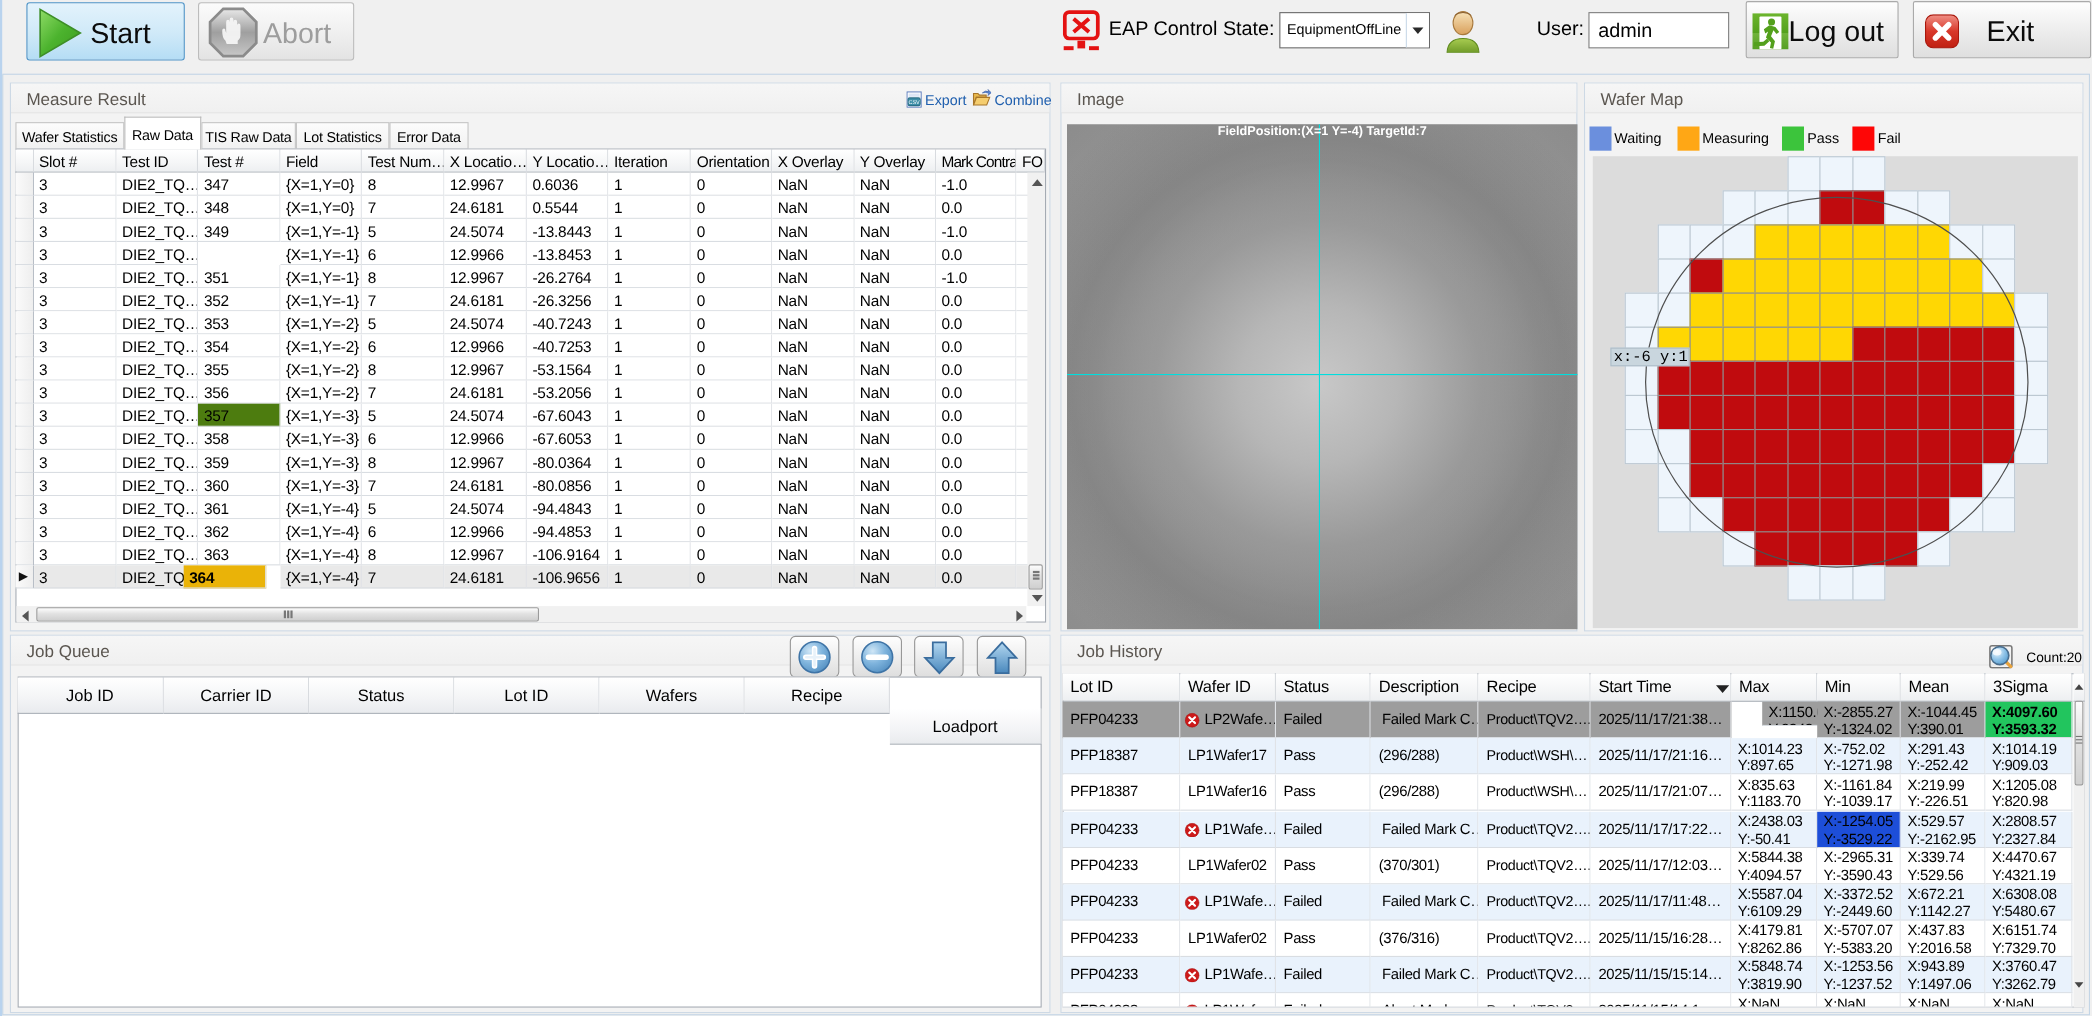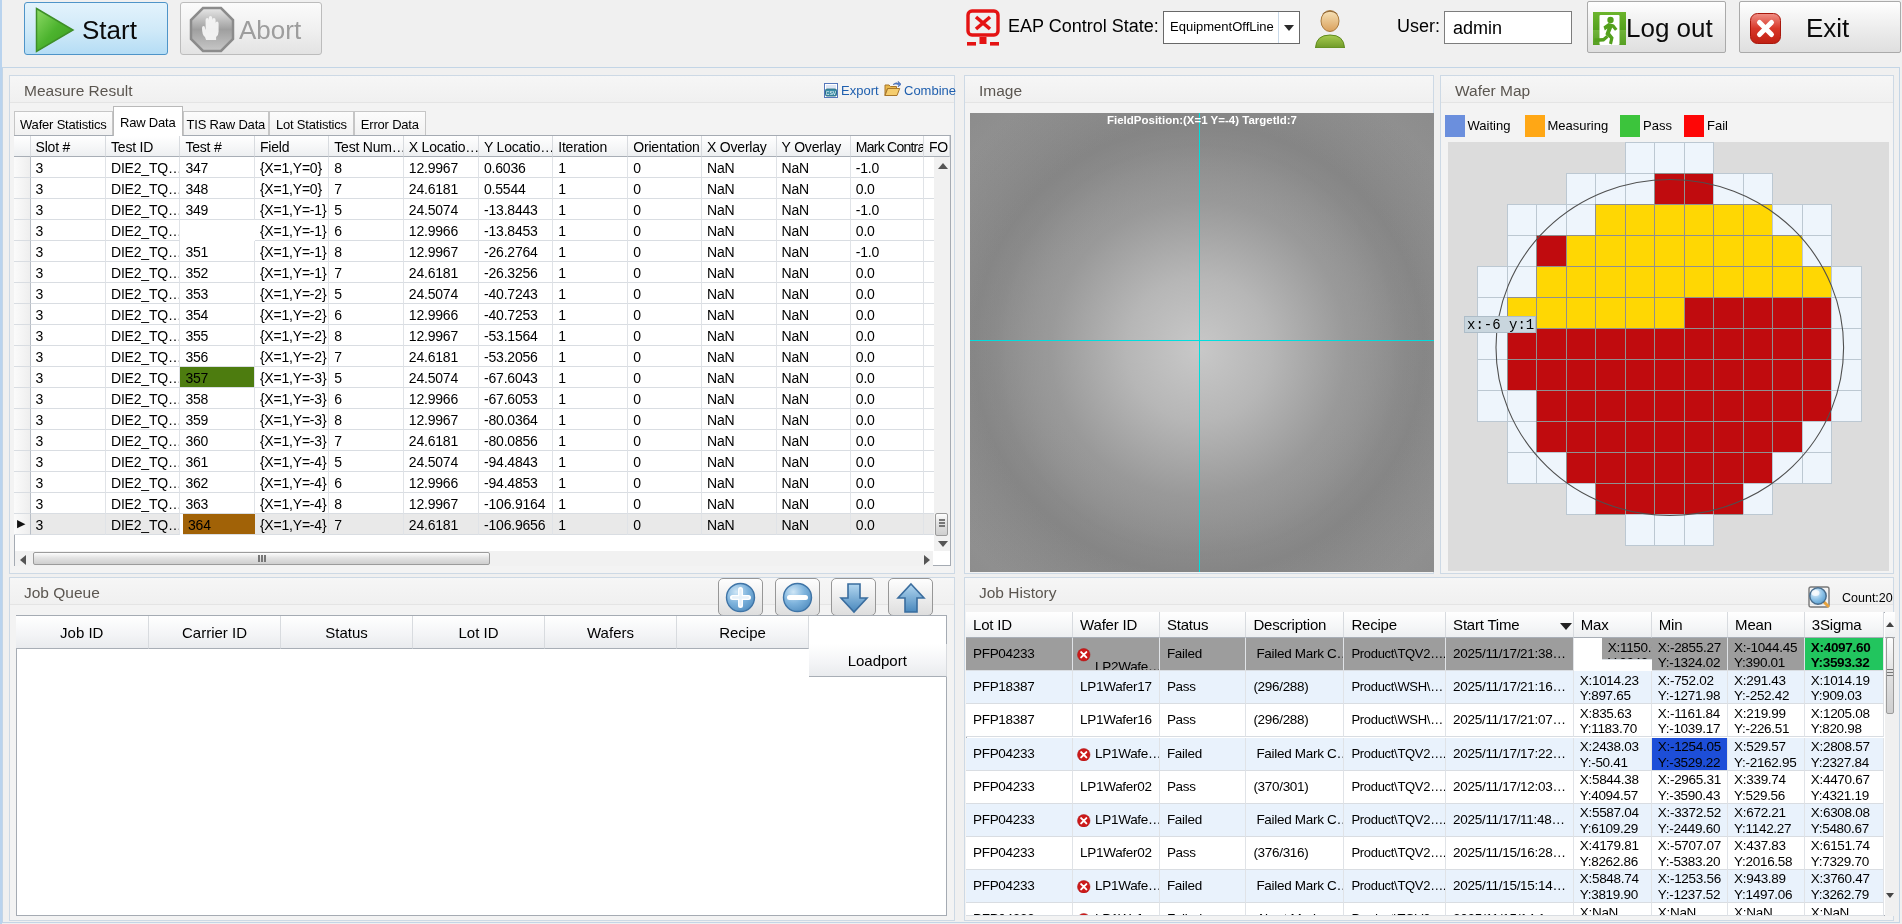--- a/index.html
+++ b/index.html
@@ -387,21 +387,21 @@
 <div class="dcell" style="left:628.3px;top:492.5px;width:73.70000000000005px;height:21px;background:#ffffff;font-size:14px;letter-spacing:-0.2px;padding:3px 0 0 5px;">0</div>
 <div class="dcell" style="left:702px;top:492.5px;width:74.60000000000002px;height:21px;background:#ffffff;font-size:14px;letter-spacing:-0.2px;padding:3px 0 0 5px;">NaN</div>
 <div class="dcell" style="left:776.6px;top:492.5px;width:74.19999999999993px;height:21px;background:#ffffff;font-size:14px;letter-spacing:-0.2px;padding:3px 0 0 5px;">NaN</div>
 <div class="dcell" style="left:850.8px;top:492.5px;width:73.20000000000005px;height:21px;background:#ffffff;font-size:14px;letter-spacing:-0.2px;padding:3px 0 0 5px;">0.0</div>
 <div class="dcell" style="left:924px;top:492.5px;width:26px;height:21px;background:#ffffff;font-size:14px;letter-spacing:-0.2px;padding:3px 0 0 5px;"></div>
 <div class="dcell" style="left:14px;top:513.5px;width:16.5px;height:21px;background:linear-gradient(90deg,#fbfbfb,#eeeeee);border-right:1px solid #b8bec6;">
     <span style="position:absolute;left:3px;top:3px;font-size:11px;color:#111;">▶</span>
   </div>
 <div class="dcell" style="left:30.5px;top:513.5px;width:75.5px;height:21px;background:#e9e9e9;font-size:14px;letter-spacing:-0.2px;padding:3px 0 0 5px;">3</div>
 <div class="dcell" style="left:106px;top:513.5px;width:74.4px;height:21px;background:#e9e9e9;font-size:14px;letter-spacing:-0.2px;padding:3px 0 0 5px;">DIE2_TQ…</div>
-<div class="dcell" style="left:183px;top:513.5px;width:74.5px;height:21px;background:#a16207;font-size:14px;letter-spacing:-0.2px;padding:3px 0 0 5px;">364</div>
+<div class="dcell" style="left:167px;top:513.5px;width:74.5px;height:21px;background:#eab308;font-size:14px;letter-spacing:-0.2px;padding:3px 0 0 5px;font-weight:bold;">364</div>
 <div class="dcell" style="left:254.9px;top:513.5px;width:74.4px;height:21px;background:#e9e9e9;font-size:14px;letter-spacing:-0.2px;padding:3px 0 0 5px;">{X=1,Y=-4}</div>
 <div class="dcell" style="left:329.3px;top:513.5px;width:74.5px;height:21px;background:#e9e9e9;font-size:14px;letter-spacing:-0.2px;padding:3px 0 0 5px;">7</div>
 <div class="dcell" style="left:403.8px;top:513.5px;width:75.19999999999999px;height:21px;background:#e9e9e9;font-size:14px;letter-spacing:-0.2px;padding:3px 0 0 5px;">24.6181</div>
 <div class="dcell" style="left:479px;top:513.5px;width:74.20000000000005px;height:21px;background:#e9e9e9;font-size:14px;letter-spacing:-0.2px;padding:3px 0 0 5px;">-106.9656</div>
 <div class="dcell" style="left:553.2px;top:513.5px;width:75.09999999999991px;height:21px;background:#e9e9e9;font-size:14px;letter-spacing:-0.2px;padding:3px 0 0 5px;">1</div>
 <div class="dcell" style="left:628.3px;top:513.5px;width:73.70000000000005px;height:21px;background:#e9e9e9;font-size:14px;letter-spacing:-0.2px;padding:3px 0 0 5px;">0</div>
 <div class="dcell" style="left:702px;top:513.5px;width:74.60000000000002px;height:21px;background:#e9e9e9;font-size:14px;letter-spacing:-0.2px;padding:3px 0 0 5px;">NaN</div>
 <div class="dcell" style="left:776.6px;top:513.5px;width:74.19999999999993px;height:21px;background:#e9e9e9;font-size:14px;letter-spacing:-0.2px;padding:3px 0 0 5px;">NaN</div>
 <div class="dcell" style="left:850.8px;top:513.5px;width:73.20000000000005px;height:21px;background:#e9e9e9;font-size:14px;letter-spacing:-0.2px;padding:3px 0 0 5px;">0.0</div>
 <div class="dcell" style="left:924px;top:513.5px;width:26px;height:21px;background:#e9e9e9;font-size:14px;letter-spacing:-0.2px;padding:3px 0 0 5px;"></div>
@@ -660,21 +660,21 @@
 <div class="hcell" style="left:1728.1px;top:612px;width:76.70000000000005px;height:26px;font-size:15px;padding:4px 0 0 7px;">Mean</div>
 <div class="hcell" style="left:1804.8px;top:612px;width:79.70000000000005px;height:26px;font-size:15px;padding:4px 0 0 7px;">3Sigma</div>
 <div class="arr" style="left:1560px;top:623px;border-left:6px solid transparent;border-right:6px solid transparent;border-top:7px solid #222;"></div>
 <div class="hcell" style="left:1884.5px;top:612px;width:10px;height:26px;border-right:none;"></div>
 <div class="dcell" style="left:966px;top:638.2px;width:107.09999999999991px;height:33.1px;background:#9d9d9d;font-size:13.5px;letter-spacing:-0.3px;padding:8px 0 0 7px;overflow:hidden;">PFP04233</div>
 <div class="dcell" style="left:1073.1px;top:638.2px;width:86.80000000000018px;height:33.1px;background:#9d9d9d;font-size:13.5px;letter-spacing:-0.3px;padding:8px 0 0 7px;overflow:hidden;">
     <svg style="position:absolute;left:4px;top:10px;" width="13.5" height="13.5" viewBox="0 0 15 15">
 <circle cx="7.5" cy="7.5" r="7" fill="#cc1a1a" stroke="#a81111" stroke-width="0.5"></circle>
 <path d="M4.6 4.6 L10.4 10.4 M10.4 4.6 L4.6 10.4" stroke="#fff" stroke-width="2.2" stroke-linecap="round"></path>
 </svg>
-    <span style="position:absolute;left:22px;top:21px;">LP2Wafe…</span>
+    <span style="position:absolute;left:22px;top:8px;">LP2Wafe…</span>
   </div>
 <div class="dcell" style="left:1159.9px;top:638.2px;width:86.5px;height:33.1px;background:#9d9d9d;font-size:13.5px;letter-spacing:-0.3px;padding:8px 0 0 7px;overflow:hidden;">Failed</div>
 <div class="dcell" style="left:1246.4px;top:638.2px;width:98.0px;height:33.1px;background:#9d9d9d;font-size:13.5px;letter-spacing:-0.3px;padding:8px 0 0 10px;overflow:hidden;">Failed Mark C…</div>
 <div class="dcell" style="left:1344.4px;top:638.2px;width:101.69999999999982px;height:33.1px;background:#9d9d9d;font-size:13px;letter-spacing:-0.3px;padding:8px 0 0 7px;overflow:hidden;">Product\TQV2….</div>
 <div class="dcell" style="left:1446.1px;top:638.2px;width:127.70000000000005px;height:33.1px;background:#9d9d9d;font-size:13.5px;letter-spacing:-0.3px;padding:8px 0 0 7px;overflow:hidden;">2025/11/17/21:38…</div>
 <div class="dcell" style="left:1573.8px;top:638.2px;width:78.0px;height:22px;background:#9d9d9d;font-size:13.5px;letter-spacing:-0.3px;padding:8px 0 0 6px;overflow:hidden;margin-left:28px;">
     <div style="line-height:15.6px;margin-top:-6.5px;font-size:13.5px;">X:1150.66<br>Y:2242.38</div>
   </div>
 <div class="dcell" style="left:1651.8px;top:638.2px;width:76.29999999999995px;height:33.1px;background:#9d9d9d;font-size:13.5px;letter-spacing:-0.3px;padding:8px 0 0 6px;overflow:hidden;">
     <div style="line-height:15.6px;margin-top:-6.5px;font-size:13.5px;">X:-2855.27<br>Y:-1324.02</div>

